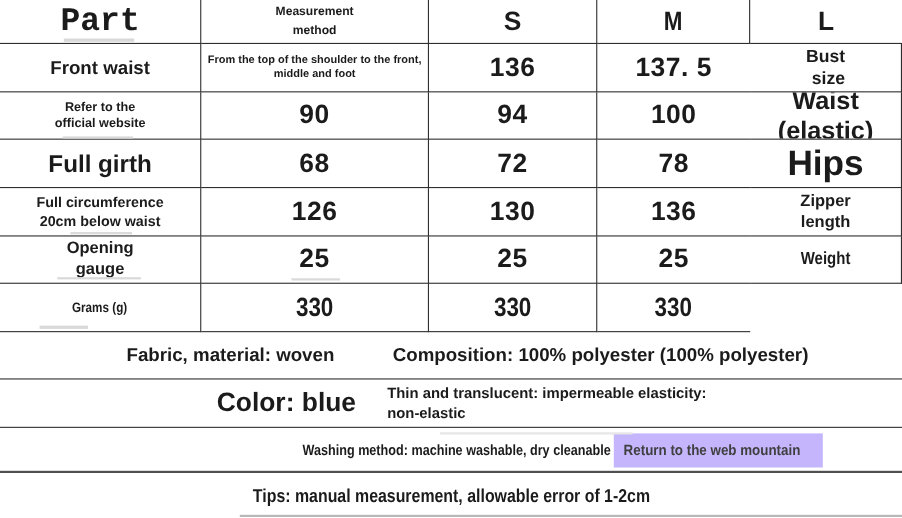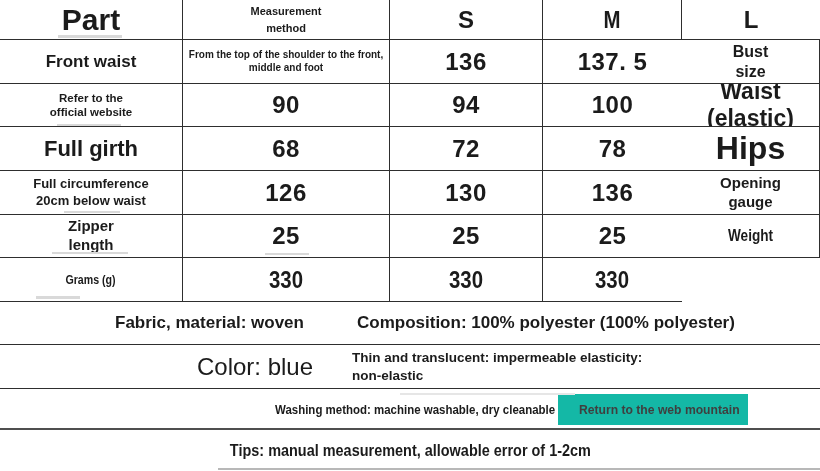--- a/index.html
+++ b/index.html
@@ -16,26 +16,26 @@
   }
   .cell {
     display:flex; align-items:center; justify-content:center;
     text-align:center; border-bottom:1px solid #2e2e2e; box-sizing:border-box;
     overflow:hidden;
   }
   .vr { border-right:1px solid #2e2e2e; }
   .ml { white-space:pre-line; line-height:1.25; }
   .cx { display:inline-block; transform:scaleX(0.85); }
   
-  .hdr-part { font-size:30px; font-weight:bold; }
+  .hdr-part { font-size:30px; font-weight:bold;font-family:Liberation Mono, monospace; }
   .hdr-method { font-size:11px; font-weight:bold; line-height:1.5; }
   .hdr-size { font-size:24px; font-weight:600; }
   
   .lb-front { font-size:17px; font-weight:bold; }
-  .lb-bust { font-size:16px; font-weight:bold; }
+  .lb-bust { font-size:16px; font-weight:bold;text-align:right; }
   .lb-waist { font-size:23px; font-weight:bold; }
   .lb-hips { font-size:32px; font-weight:bold; }
   .lb-zip { font-size:15px; font-weight:bold; }
   .lb-weight { font-size:16px; font-weight:bold; }
   
   .mt-front { font-size:10px; font-weight:bold; }
   .mt-bust { font-size:11.5px; font-weight:bold; }
   .mt-waist { font-size:22px; font-weight:bold; }
   .mt-hips { font-size:13px; font-weight:bold; }
   .mt-zip { font-size:15px; font-weight:bold; }
@@ -44,27 +44,27 @@
   .num-cond { font-size:24px; font-weight:bold; }
   
   .f-row { position:relative; width:820px; box-sizing:border-box; }
   .f1 { height:43px; border-bottom:1px solid #2e2e2e; }
   .f2 { height:44px; border-bottom:1px solid #2e2e2e; }
   .f3 { height:41px; border-bottom:2px solid #4f4f4f; }
   .f4 { height:41px; }
   .abs { position:absolute; top:50%; transform:translateY(-50%); white-space:nowrap; }
   .fabric { left:115px; font-size:17px; font-weight:bold; }
   .compo { left:357px; font-size:17px; font-weight:bold; }
-  .colorlb { left:197px; font-size:24px; font-weight:normal; }
+  .colorlb { left:197px; font-size:24px; font-weight:bold; }
   .thin { left:352px; font-size:13.5px; font-weight:bold; white-space:pre-line; line-height:1.35; }
   .wash { left:275px; font-size:13.5px; font-weight:bold;
           transform:translateY(-50%) scaleX(0.85); transform-origin:left center; }
   .retbox {
     position:absolute; left:558px; top:5px; width:190px; height:31px;
-    background:#14b8a6; display:flex; align-items:center; justify-content:flex-end;
+    background:#c4b5fd; display:flex; align-items:center; justify-content:flex-start;
   }
   .retbox span { font-size:13.5px; font-weight:bold; color:#3f3f3f;
                  display:inline-block; transform:scaleX(0.9); white-space:nowrap; }
   .tipswrap { display:flex; align-items:center; justify-content:center; height:100%; }
   .tips { font-size:17px; font-weight:bold; display:inline-block; transform:scaleX(0.85); }
   
   .art { position:absolute; background:#d9d9d9; }
 </style>
 </head>
 <body>
@@ -102,24 +102,24 @@
     <div class="cell vr num">72</div>
     <div class="cell num">78</div>
 
     <div class="cell vr lb-hips">Hips</div>
     <div class="cell vr mt-hips ml">Full circumference
 20cm below waist</div>
     <div class="cell vr num">126</div>
     <div class="cell vr num">130</div>
     <div class="cell num">136</div>
 
+    <div class="cell vr lb-zip ml">Zipper
+length</div>
     <div class="cell vr mt-zip ml">Opening
 gauge</div>
-    <div class="cell vr lb-zip ml">Zipper
-length</div>
     <div class="cell vr num">25</div>
     <div class="cell vr num">25</div>
     <div class="cell num">25</div>
 
     <div class="cell vr lb-weight">
         <span class="cx">Weight</span>
       </div>
     <div class="cell vr mt-weight">
         <span class="cx">Grams (g)</span>
       </div>

